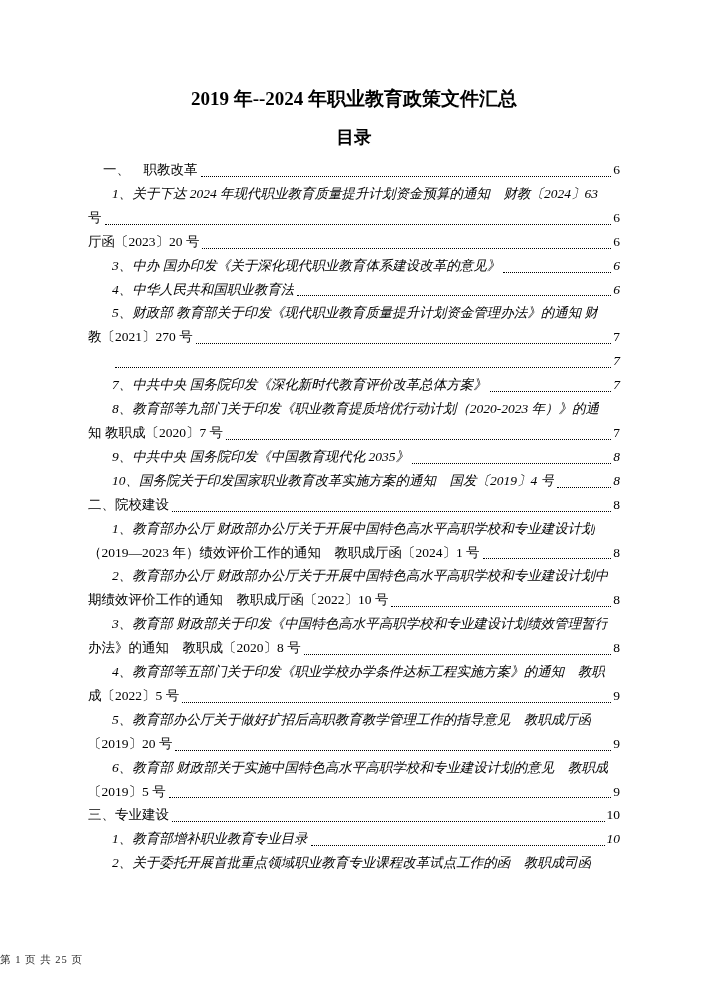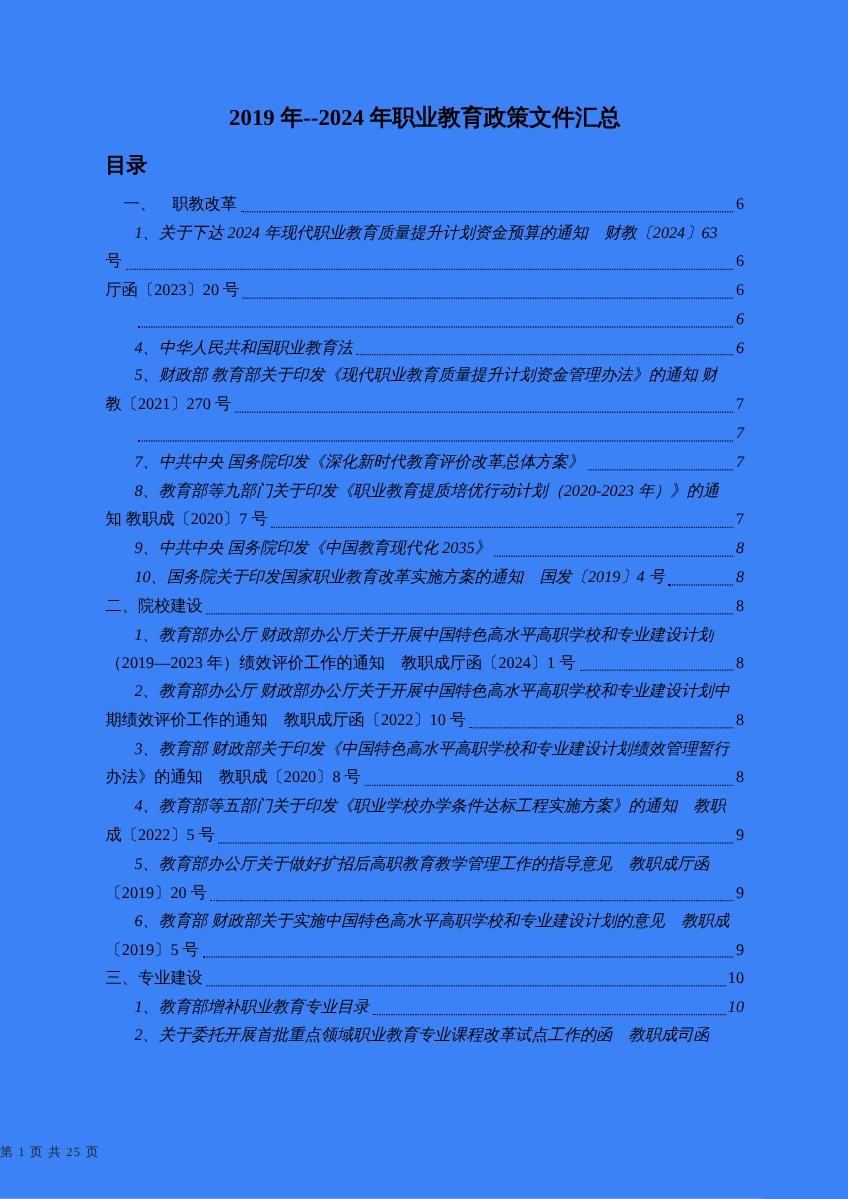--- a/index.html
+++ b/index.html
@@ -1,38 +1,39 @@
 <!DOCTYPE html>
 <html><head>
 <meta charset="utf-8">
 <style>
   html,body{margin:0;padding:0;background:#c0c0c0;}
   .page{
     position:relative;
     width:707px;height:999px;
     margin:0 auto;
-    background:#3b82f6;
+    background:#ffffff;
     color:#000000;
     font-family:"Liberation Serif","DejaVu Serif",serif;
     overflow:hidden;
     box-sizing:border-box;
     padding:86px 87px 0 88px;
   }
   .doc-title{
     margin:0;
     font-size:19px;
     font-weight:bold;
     text-align:center;
     line-height:26px;
     white-space:nowrap;
   }
   .toc-heading{
     margin:13px 0 0 0;
     font-size:17.5px;
     font-weight:bold;
+    text-align:center;
     line-height:24px;
   }
   .toc{
     margin-top:9px;
   }
   .toc-line{
     display:flex;
     align-items:baseline;
     font-size:13.5px;
     line-height:23.9px;
@@ -88,20 +89,21 @@
       <span class="toc-text">号</span>
       <span class="toc-leader"></span>
       <span class="toc-page">6</span>
     </div>
       <div class="toc-line indent-cont">
       <span class="toc-text">厅函〔2023〕20 号</span>
       <span class="toc-leader"></span>
       <span class="toc-page">6</span>
     </div>
       <div class="toc-line indent-item">
+      <span class="toc-text">3、中办 国办印发《关于深化现代职业教育体系建设改革的意见》</span>
       <span class="toc-leader"></span>
       <span class="toc-page">6</span>
     </div>
       <div class="toc-line indent-item">
       <span class="toc-text">4、中华人民共和国职业教育法</span>
       <span class="toc-leader"></span>
       <span class="toc-page">6</span>
     </div>
       <div class="toc-line indent-item">
       <span class="toc-text">5、财政部 教育部关于印发《现代职业教育质量提升计划资金管理办法》的通知 财</span>

